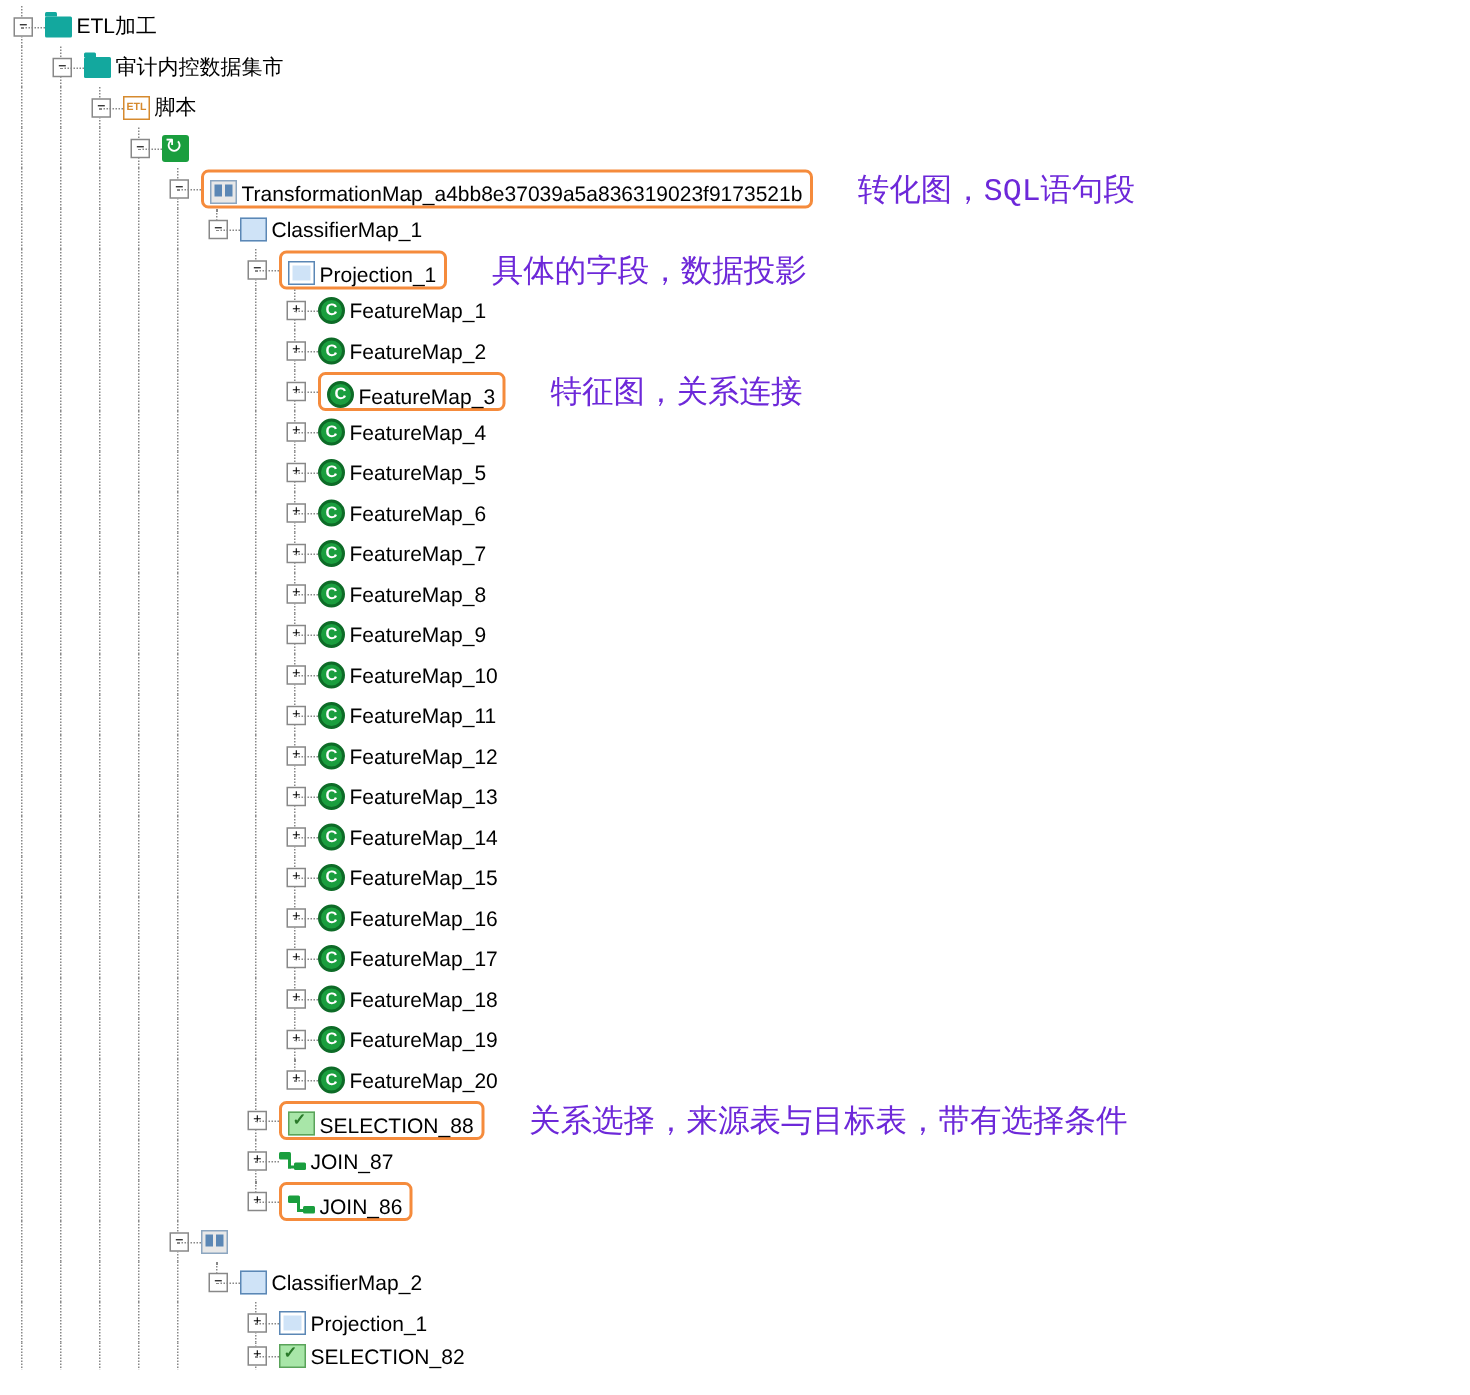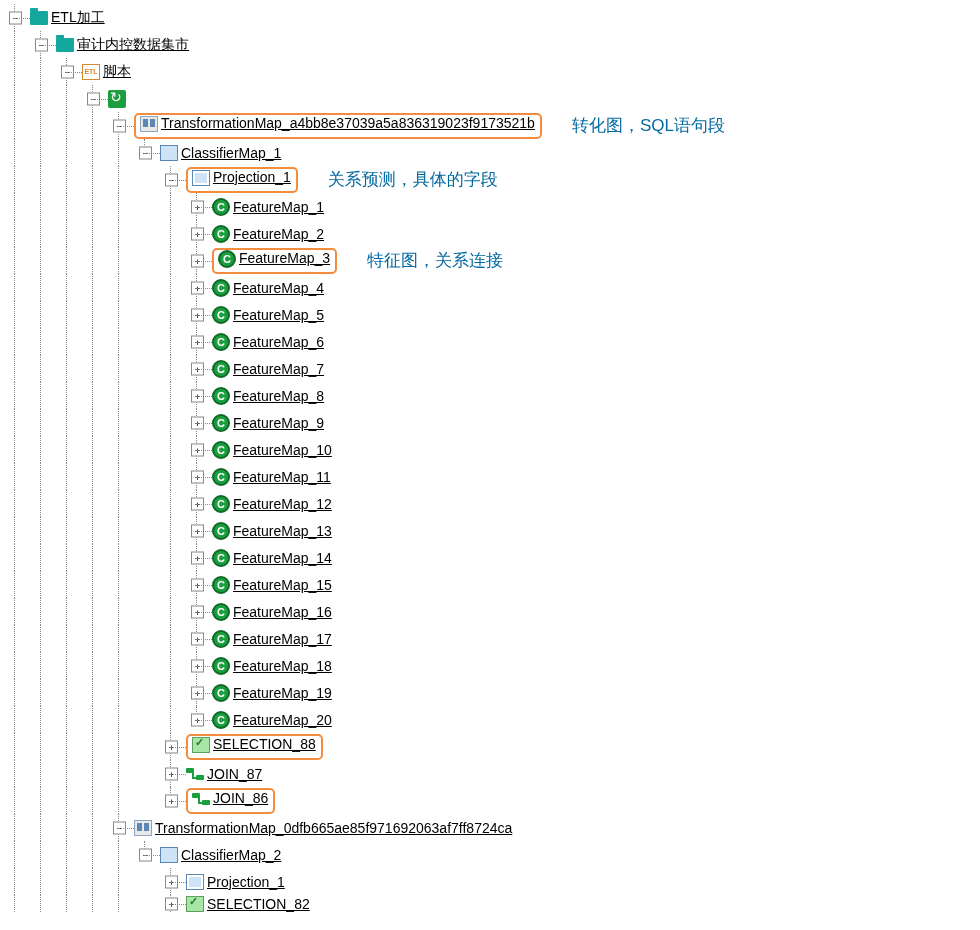--- a/index.html
+++ b/index.html
@@ -131,34 +131,34 @@
   }
   .ic-sel::before{content:"✓";position:absolute;left:2px;top:-2px;color:#2a7a2a;font-size:11px;font-weight:bold;}
   .ic-join {
     width:18px;height:14px;position:relative;
   }
   .ic-join::before{content:"";position:absolute;left:0;top:1px;width:8px;height:5px;background:#1a9e3e;border-radius:1px;}
   .ic-join::after{content:"";position:absolute;right:0;bottom:1px;width:8px;height:5px;background:#1a9e3e;border-radius:1px;}
   .ic-join .ln{position:absolute;left:6px;top:4px;width:6px;height:6px;border-left:2px solid #1a9e3e;border-bottom:2px solid #1a9e3e;}
   .lbl {
     padding: 0 1px;
-    text-decoration: underline;
   }
   .boxed {
     border: 2px solid #f58b3c;
     border-radius: 5px;
     padding: 0 4px;
     display: inline-flex;
-    align-items: flex-start;
+    align-items: flex-end;
     height: 22px;
   }
   .annot {
-    color: #0369a1;
-    font-size: 17px;
+    color: #6d28d9;
+    font-size: 21px;
     margin-left: 30px;
+    font-family: Liberation Mono, monospace;
   }
 </style>
 </head>
 <body>
 
 <div class="tree-node">
 
 <div class="row">
   <span class="guide t">
         <span class="toggle">−</span>
@@ -245,21 +245,21 @@
       <span class="guide"></span>
   <span class="guide t">
         <span class="toggle">−</span>
       </span>
   <span class="boxed">
     <span class="ic">
           <span class="ic-proj"></span>
         </span>
     <span class="lbl">Projection_1</span>
   </span>
-  <span class="annot">关系预测，具体的字段</span>
+  <span class="annot">具体的字段，数据投影</span>
 </div>
 
 <div id="feature-container">
       <div class="row">
         <span class="guide v"></span>
         <span class="guide v"></span>
         <span class="guide v"></span>
         <span class="guide v"></span>
         <span class="guide v"></span>
         <span class="guide"></span>
@@ -590,20 +590,21 @@
       <span class="guide"></span>
   <span class="guide t">
         <span class="toggle">+</span>
       </span>
   <span class="boxed">
     <span class="ic">
           <span class="ic-sel"></span>
         </span>
     <span class="lbl">SELECTION_88</span>
   </span>
+  <span class="annot">关系选择，来源表与目标表，带有选择条件</span>
 </div>
 
 <div class="row">
   <span class="guide v"></span>
       <span class="guide v"></span>
       <span class="guide v"></span>
       <span class="guide v"></span>
       <span class="guide v"></span>
       <span class="guide"></span>
   <span class="guide t">
@@ -641,21 +642,20 @@
   <span class="guide v"></span>
       <span class="guide v"></span>
       <span class="guide v"></span>
       <span class="guide v"></span>
   <span class="guide t">
         <span class="toggle">−</span>
       </span>
   <span class="ic">
         <span class="ic-tmap"></span>
       </span>
-  <span class="lbl">TransformationMap_0dfb665ae85f971692063af7ff8724ca</span>
 </div>
 
 <div class="row">
   <span class="guide v"></span>
       <span class="guide v"></span>
       <span class="guide v"></span>
       <span class="guide v"></span>
       <span class="guide v"></span>
   <span class="guide l">
         <span class="toggle">−</span>

